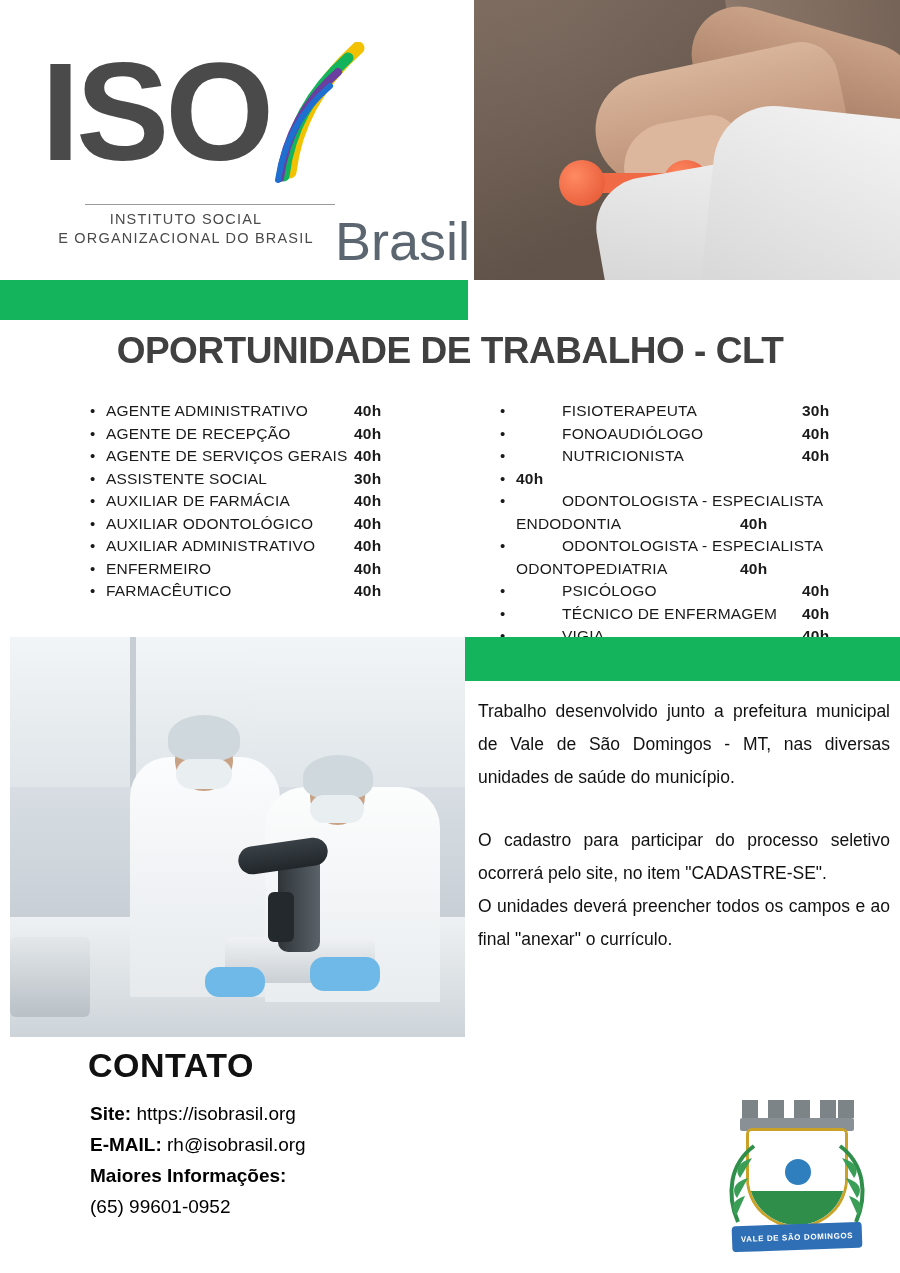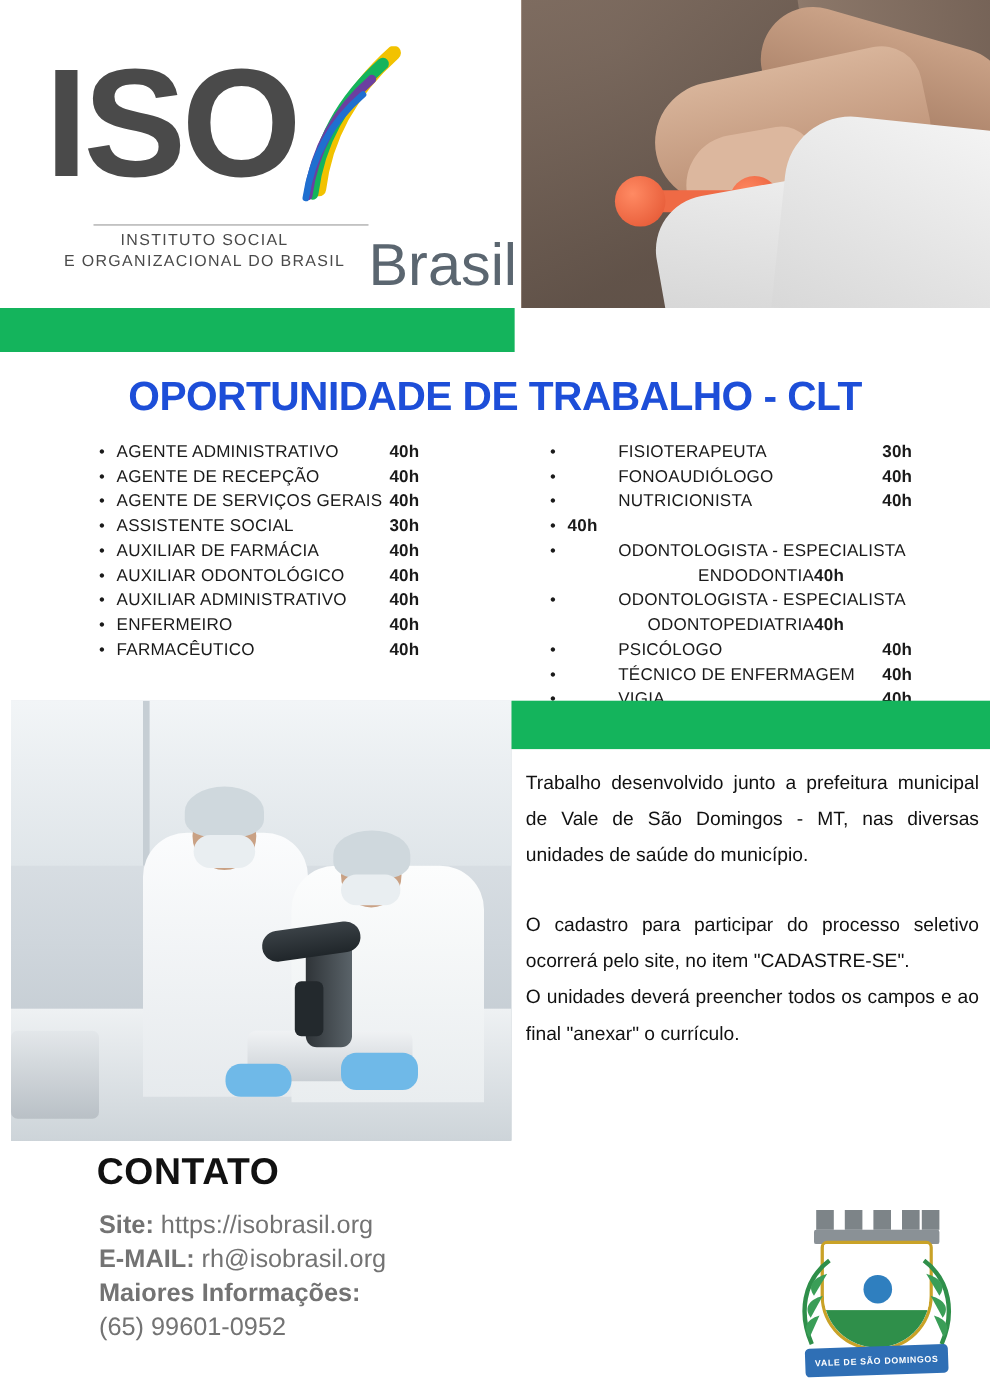--- a/index.html
+++ b/index.html
@@ -158,26 +158,26 @@
   .green-band-right {
     position: absolute;
     left: 468px; top: 280px;
     width: 432px; height: 40px;
     background: #ffffff;
   }
 
   
   .title {
     position: absolute;
-    left: 0; top: 340px;
+    left: 0; top: 330px;
     width: 900px;
     text-align: center;
     font-size: 37px;
     font-weight: bold;
-    color: #1d4ed8;
+    color: #404040;
     letter-spacing: -0.5px;
   }
 
   
   .jobs {
     position: absolute;
     left: 0; top: 400px;
     width: 900px;
     display: flex;
   }
@@ -210,21 +210,21 @@
   .job.two-line { flex-wrap: wrap; }
   .job .name2 {
     width: 100%;
     padding-left: 16px;
     display: flex;
   }
   .job .name2 .txt { flex: 1 1 auto; }
   .job .name2 .hours { width: 48px; font-weight: bold; }
   .jobs-col.left .job .name { width: 248px; flex: 0 0 248px; }
   .jobs-col.right .job .name { width: 240px; flex: 0 0 240px; margin-left: 46px; }
-  .jobs-col.right .job .name2 .txt { width: 224px; flex: 0 0 224px; text-align: right; }
+  .jobs-col.right .job .name2 .txt { width: 224px; flex: 0 0 224px; }
 
   
   .mid {
     position: absolute;
     left: 0; top: 637px;
     width: 900px;
     height: 400px;
   }
   .lab-photo {
     position: absolute;
@@ -328,23 +328,23 @@
     position: absolute;
     left: 88px; top: 1046px;
     font-size: 34px;
     font-weight: bold;
     color: #111111;
     letter-spacing: 0.5px;
   }
   .contact-lines {
     position: absolute;
     left: 90px; top: 1098px;
-    font-size: 23px;
+    font-size: 19px;
     line-height: 31px;
-    color: #737373;
+    color: #000000;
   }
   .contact-lines .lbl { font-weight: bold; }
 
   
   .crest {
     position: absolute;
     left: 722px; top: 1098px;
     width: 150px; height: 155px;
   }
   .crest-wall {

